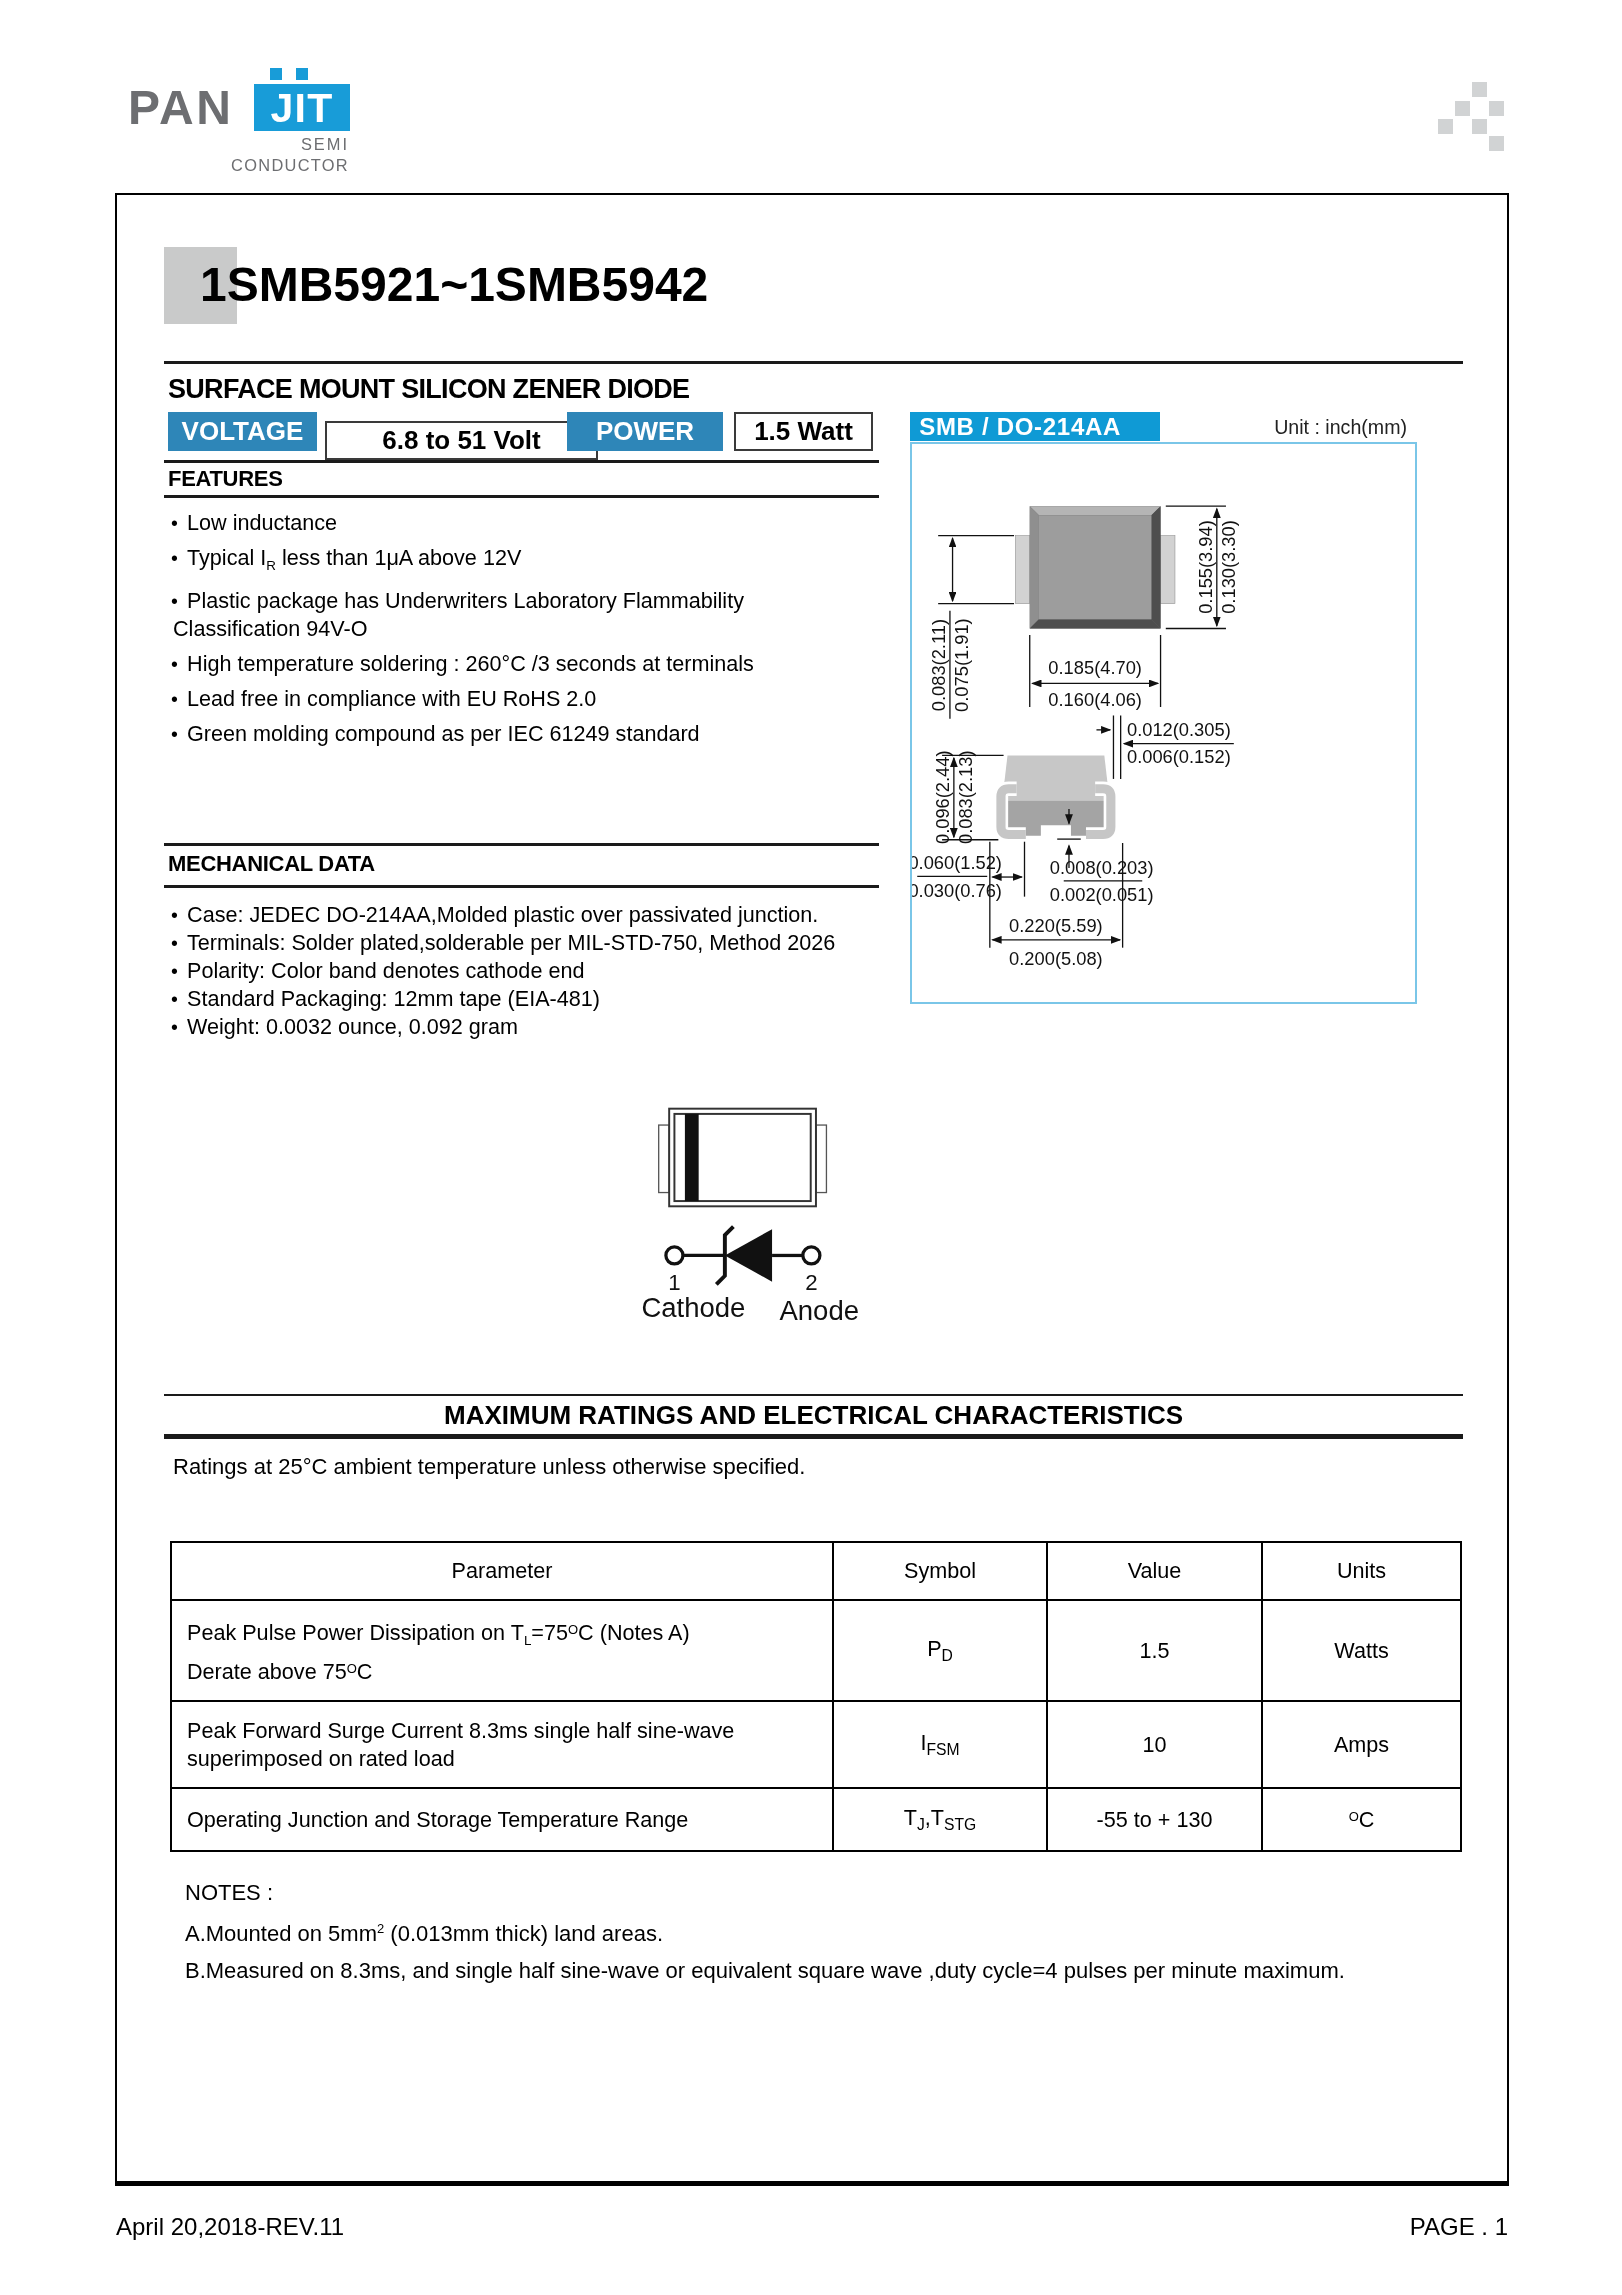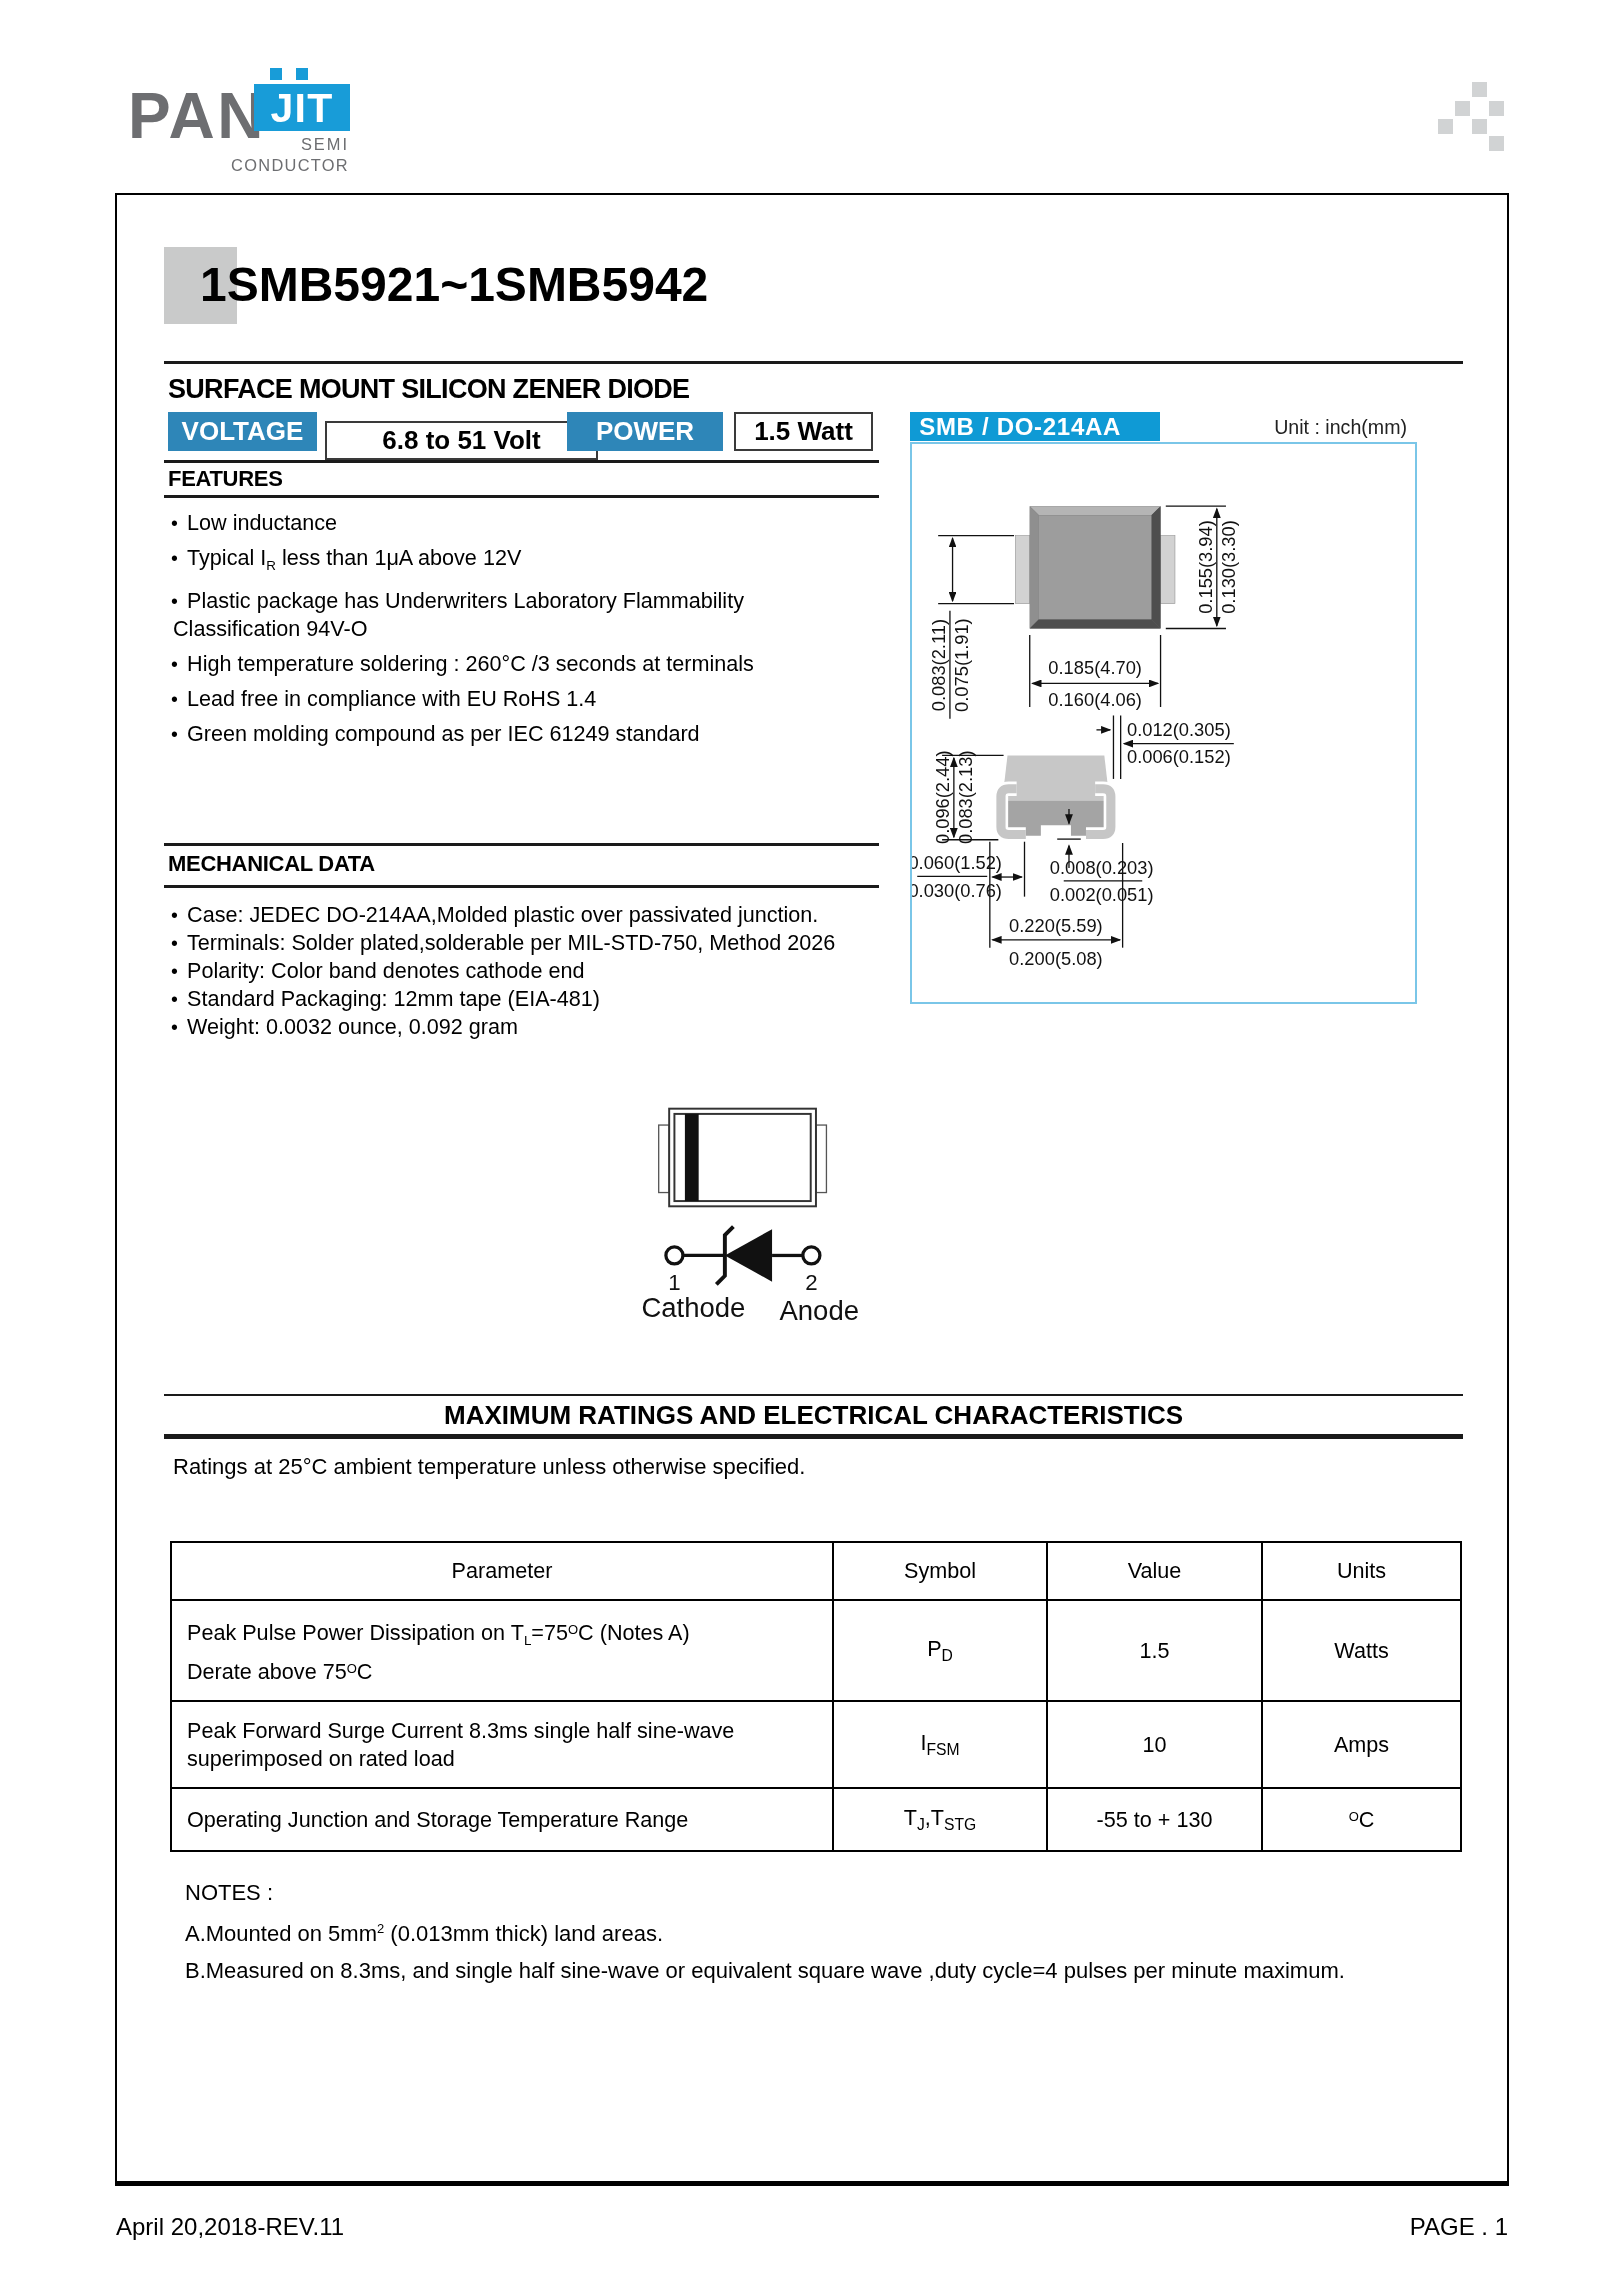--- a/index.html
+++ b/index.html
@@ -1,21 +1,21 @@
 <!DOCTYPE html>
 <html style="--logo-blue: #189cd8; --logo-gray: #6d6e71; --badge-blue: #2e86b8; --band-blue: #0f9ad5; --drawing-border: #7ac6e8; --decoration-gray: #d1d3d4;font-size:10.5px"><head>
 <meta charset="utf-8">
 <style>
   html,body { margin:0; padding:0; background:#888; }
   .page { position:relative; width:1622px; height:2295px; background:#ffffff;
           font-family:"Liberation Sans", sans-serif; color:#000; overflow:hidden; }
   .abs { position:absolute; }
 
   
-  .logo-pan { left:128px; top:84px; font-size:64px; font-weight:bold;
+  .logo-pan { left:128px; top:84px; font-size:48px; font-weight:bold;
               color:var(--logo-gray,#6d6e71); letter-spacing:2.6px; line-height:1; }
   .logo-jit { left:254px; top:84px; width:96px; height:47px; background:var(--logo-blue,#189cd8);
               color:#fff; font-size:41px; font-weight:bold; text-align:center; line-height:48px;
               letter-spacing:1.3px; }
   .logo-dot { width:11.8px; height:11.8px; background:var(--logo-blue,#189cd8); top:68px; }
   .logo-semi { left:166px; top:135px; width:183px; text-align:right; font-size:16.4px;
                color:var(--logo-gray,#6d6e71); letter-spacing:2px; }
   .logo-cond { left:166px; top:156px; width:183px; text-align:right; font-size:16.4px;
                color:var(--logo-gray,#6d6e71); letter-spacing:1.3px; }
 
@@ -111,21 +111,21 @@
   <div class="abs rule" style="left:164px; top:460px; width:715px;"></div>
   <div class="abs sec-head" style="left:168px; top:466px;">FEATURES</div>
   <div class="abs rule" style="left:164px; top:495px; width:715px;"></div>
   <ul class="abs blist" style="left:171px; top:512px; width:707px;">
     <li><span>Low inductance</span></li>
     <li><span>Typical I</span><sub>R</sub><span> less than 1μA above 12V</span></li>
     <li><span>Plastic package has Underwriters Laboratory Flammability</span>
       <div class="cont-line">Classification 94V-O</div>
     </li>
     <li><span>High temperature soldering : 260°C /3 seconds at terminals</span></li>
-    <li><span>Lead free in compliance with EU RoHS 1.4</span></li>
+    <li><span>Lead free in compliance with EU RoHS 2.0</span></li>
     <li><span>Green molding compound as per IEC 61249 standard</span></li>
   </ul>
 
   <div class="abs rule" style="left:164px; top:843px; width:715px;"></div>
   <div class="abs sec-head" style="left:168px; top:851px;">MECHANICAL DATA</div>
   <div class="abs rule" style="left:164px; top:885px; width:715px;"></div>
   <ul class="abs blist mlist" style="left:171px; top:904px; width:720px;">
     <li><span>Case: JEDEC DO-214AA,Molded plastic over passivated junction.</span></li>
     <li><span>Terminals: Solder plated,solderable per MIL-STD-750, Method 2026</span></li>
     <li><span>Polarity: Color band denotes cathode end</span></li>

